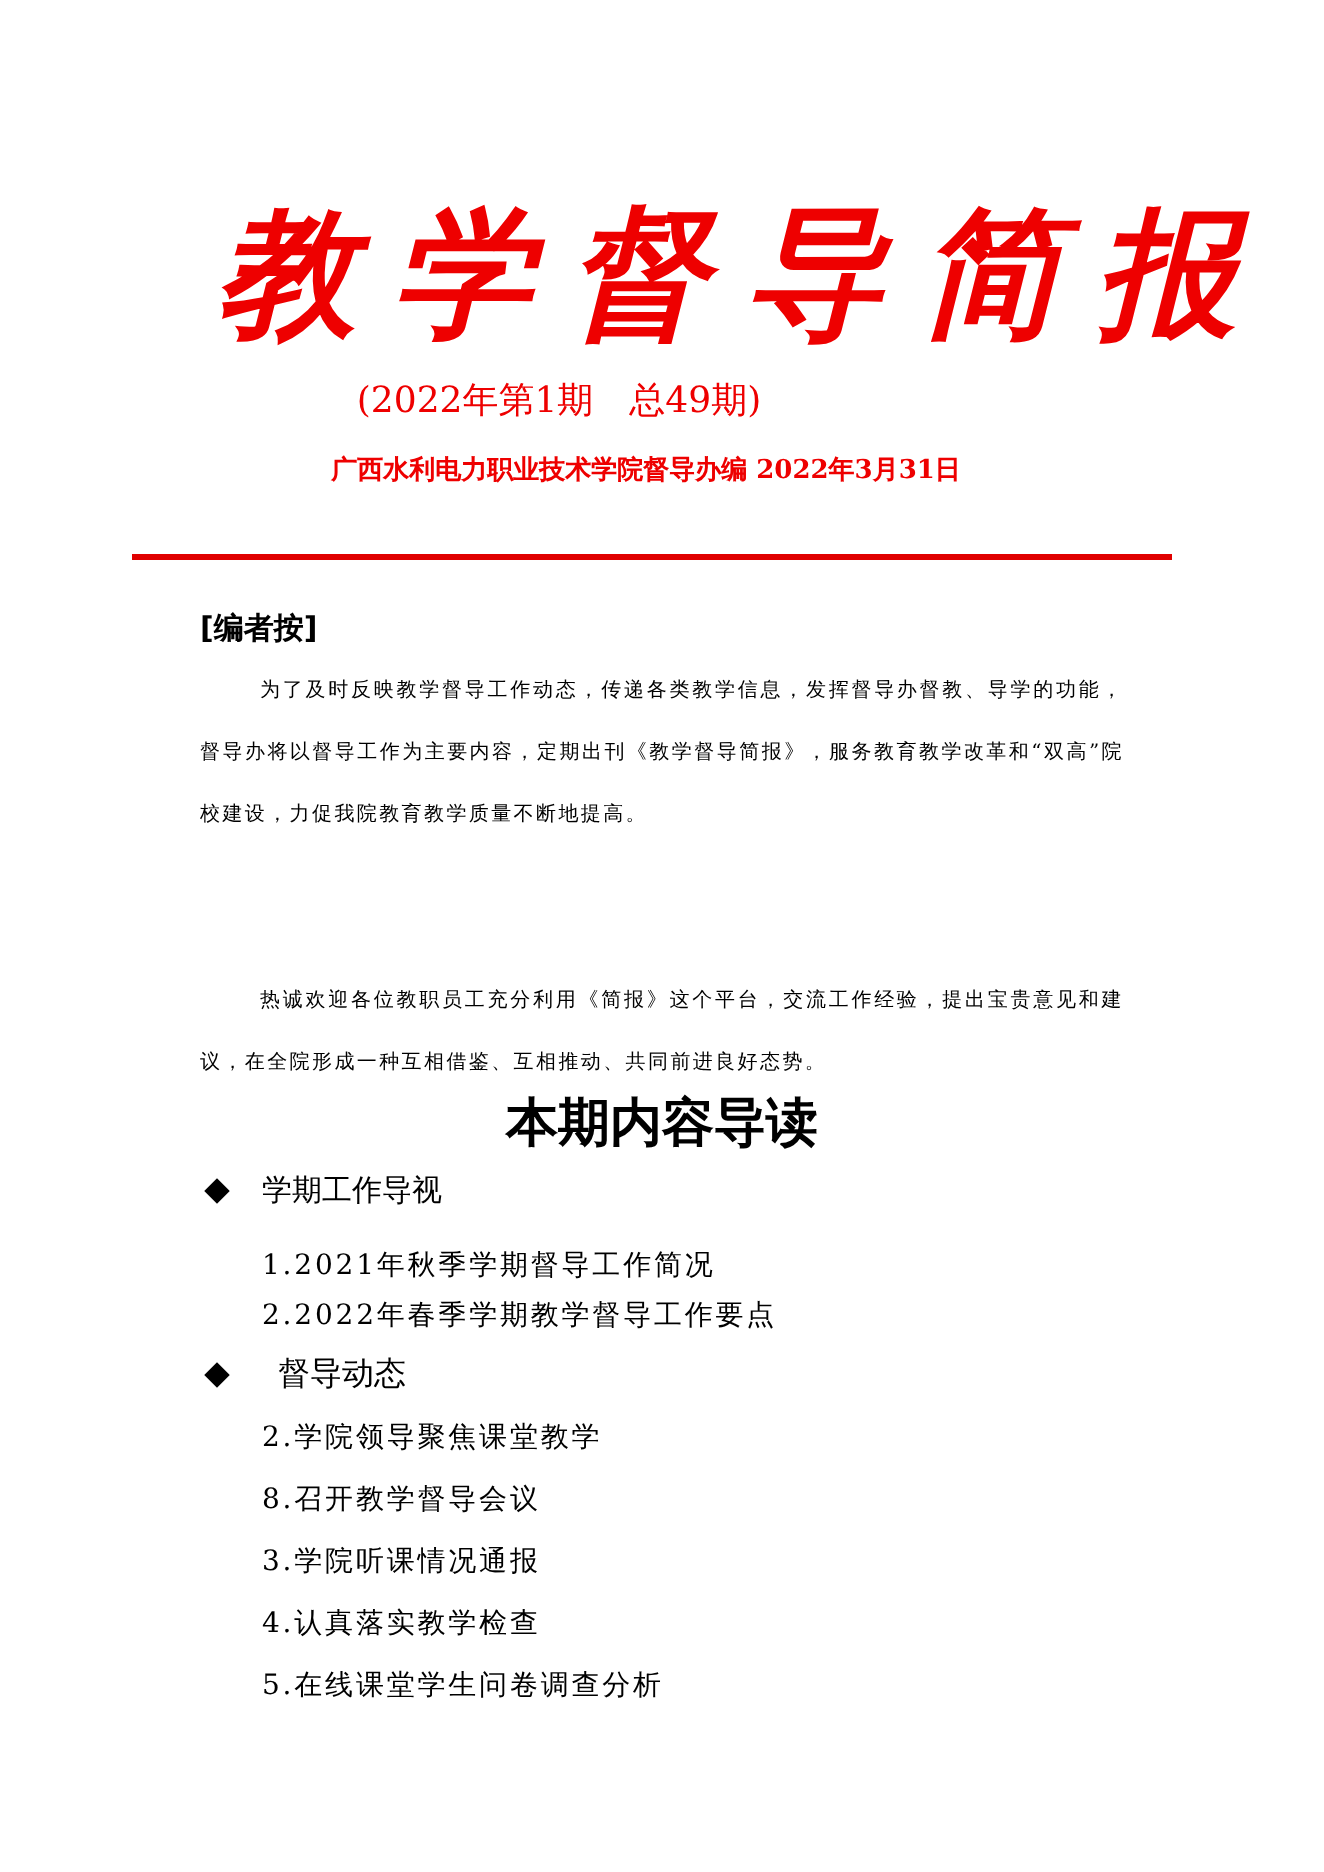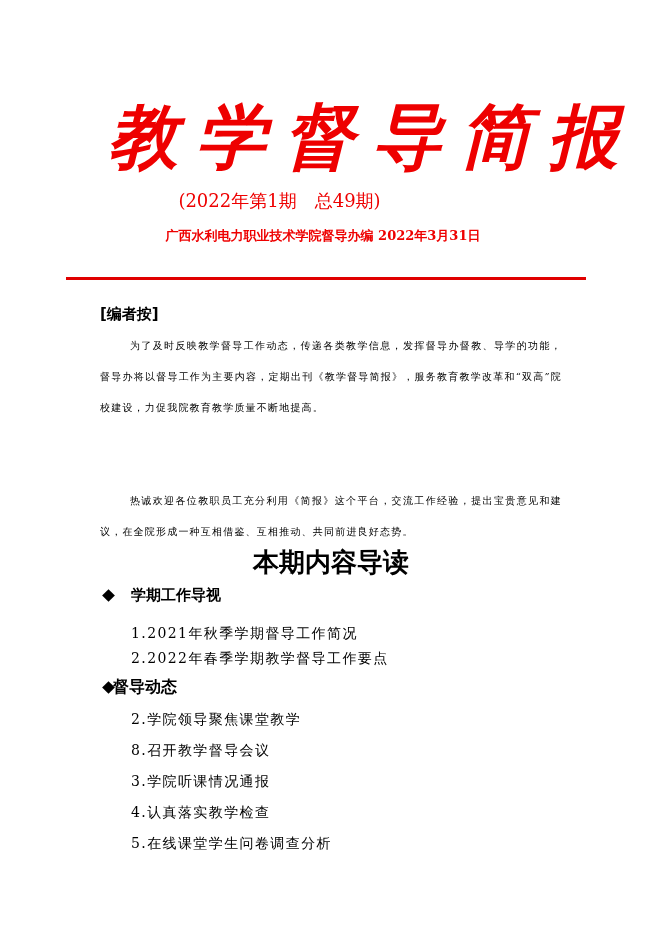--- a/index.html
+++ b/index.html
@@ -88,38 +88,38 @@
       text-align: center;
       font-size: 26px;
       font-weight: bold;
       font-family: "DejaVu Sans", "Liberation Sans", sans-serif;
       line-height: 28px;
     }
     .cat {
       position: absolute;
       left: 100px;
       font-size: 15px;
-      font-weight: bold;
+      font-weight: normal;
       font-family: "DejaVu Sans", "Liberation Sans", sans-serif;
       line-height: 22px;
       display: flex;
       align-items: center;
     }
     .cat .diamond {
       display: inline-block;
       width: 9px;
       height: 9px;
       background: #000;
       transform: rotate(45deg);
       margin-left: 4px;
     }
     .cat1 { top: 584px; }
     .cat1 .cat-label { margin-left: 18px; }
     .cat2 { top: 676px; }
-    .cat2 .cat-label { font-size: 16px; }
+    .cat2 .cat-label { margin-left: 26px; font-size: 16px; }
     .item {
       position: absolute;
       left: 131px;
       font-size: 14px;
       line-height: 20px;
       letter-spacing: 1.4px;
     }
   </style>
 </head>
 <body>

